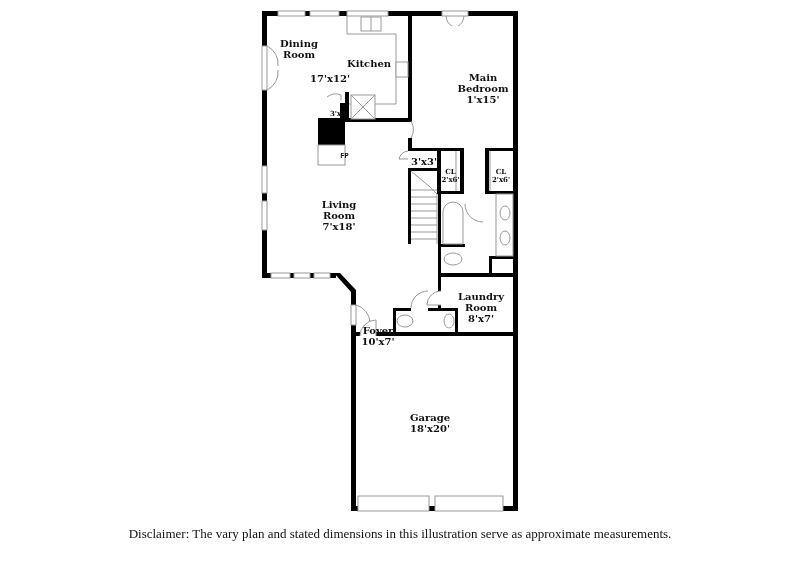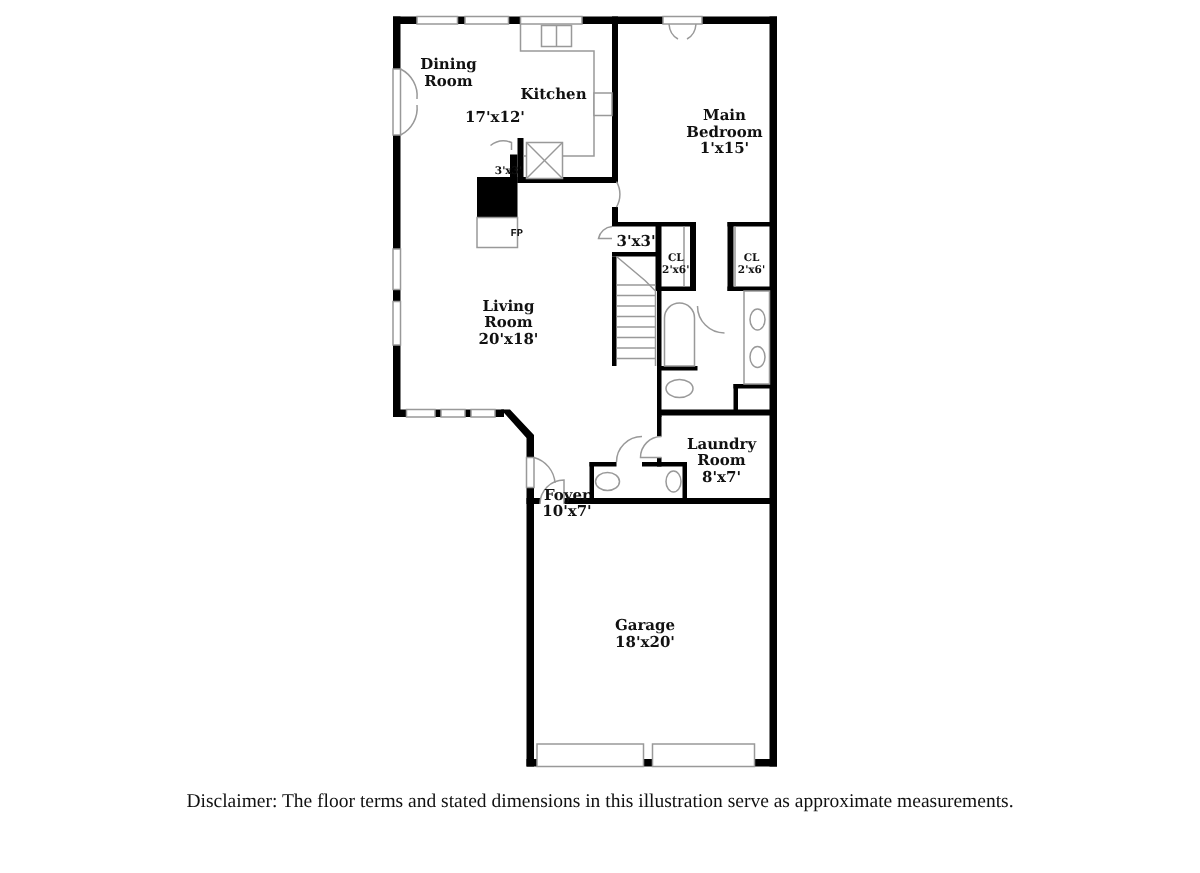--- a/index.html
+++ b/index.html
@@ -190,31 +190,31 @@
   <span>CL</span>
   <span>2'x6'</span>
 </div>
 <div class="lbl small" style="left:489px;top:168px;width:24px;">
   <span>CL</span>
   <span>2'x6'</span>
 </div>
 <div class="lbl big" style="left:314px;top:199px;width:50px;">
   <span>Living</span>
   <span>Room</span>
-  <span>20'x18'</span>
+  <span>7'x18'</span>
 </div>
 <div class="lbl big" style="left:358px;top:289px;width:40px;margin-top:36px;">
   <span>Foyer</span>
   <span>10'x7'</span>
 </div>
 <div class="lbl big" style="left:456px;top:291px;width:50px;">
   <span>Laundry</span>
   <span>Room</span>
   <span>8'x7'</span>
 </div>
 <div class="lbl big" style="left:400px;top:412px;width:60px;">
   <span>Garage</span>
   <span>18'x20'</span>
 </div>
 
 <div class="disclaimer">
-  <span>Disclaimer: The floor terms and stated dimensions in this illustration serve as approximate measurements.</span>
+  <span>Disclaimer: The vary plan and stated dimensions in this illustration serve as approximate measurements.</span>
 </div>
 
 </body></html>

